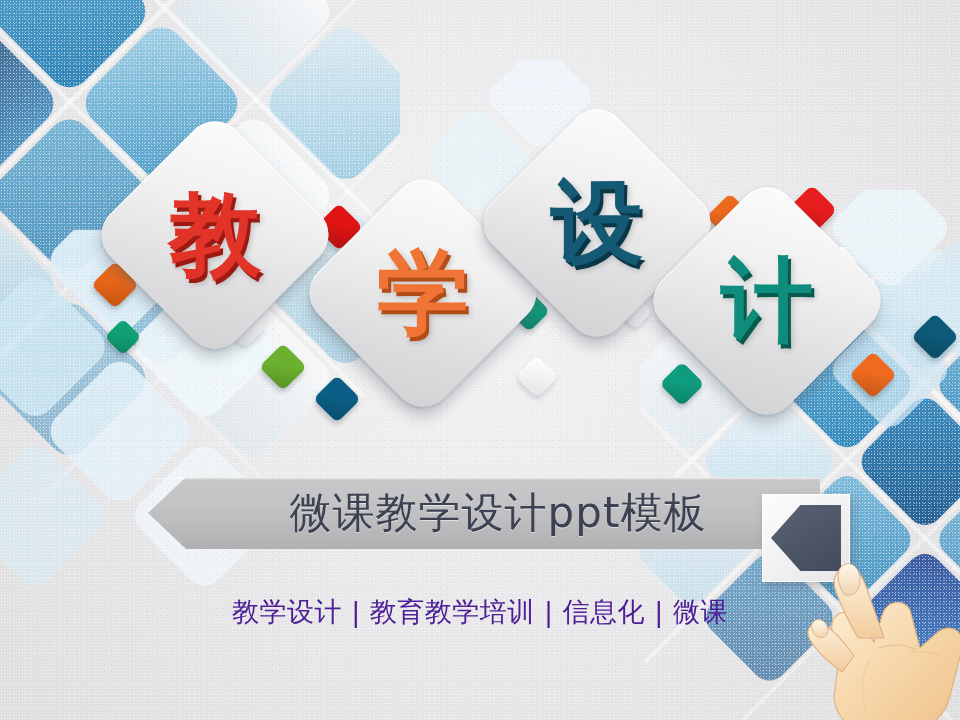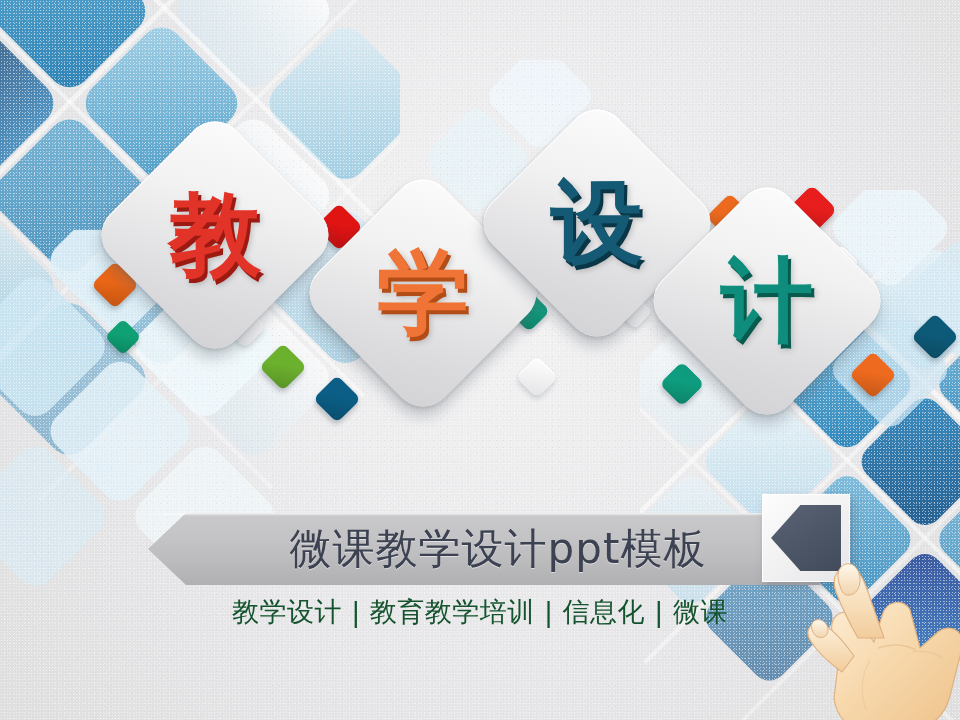--- a/index.html
+++ b/index.html
@@ -65,21 +65,21 @@
     box-shadow:2px 3px 5px rgba(70,75,85,.30);
   }
   .acc.white{
     background:linear-gradient(145deg,#ffffff,#e4e4e6);
     box-shadow:2px 3px 5px rgba(120,125,135,.28),inset 1px 1px 0 #fff;
   }
 
   
   .banner-wrap{
     position:absolute;
-    left:148px;top:513px;
+    left:148px;top:477px;
     width:672px;height:72px;
   }
   .banner{
     position:absolute;inset:0;
     background:linear-gradient(180deg,#c9c9cb 0%,#c3c3c5 38%,#bdbdc0 62%,#b0b0b3 100%);
     clip-path:polygon(0 50%, 38px 0, 100% 0, 100% 100%, 38px 100%);
     box-shadow:0 3px 7px rgba(80,85,95,.30);
   }
   .banner-hl{
     position:absolute;left:0;top:0;right:0;height:3px;
@@ -110,21 +110,21 @@
     clip-path:polygon(0 50%, 42% 3%, 100% 3%, 100% 97%, 42% 97%);
     box-shadow:inset 0 1px 1px rgba(255,255,255,.25);
   }
 
   
   .subtitle{
     position:absolute;
     left:0;right:0;top:594px;
     text-align:center;
     font-size:27px;
-    color:#14532d;
+    color:#4c1d95;
     letter-spacing:.5px;
     white-space:nowrap;
   }
 
   
   .hand{position:absolute;left:762px;top:520px;width:230px;height:210px;}
 </style>
 </head>
 <body>
 

